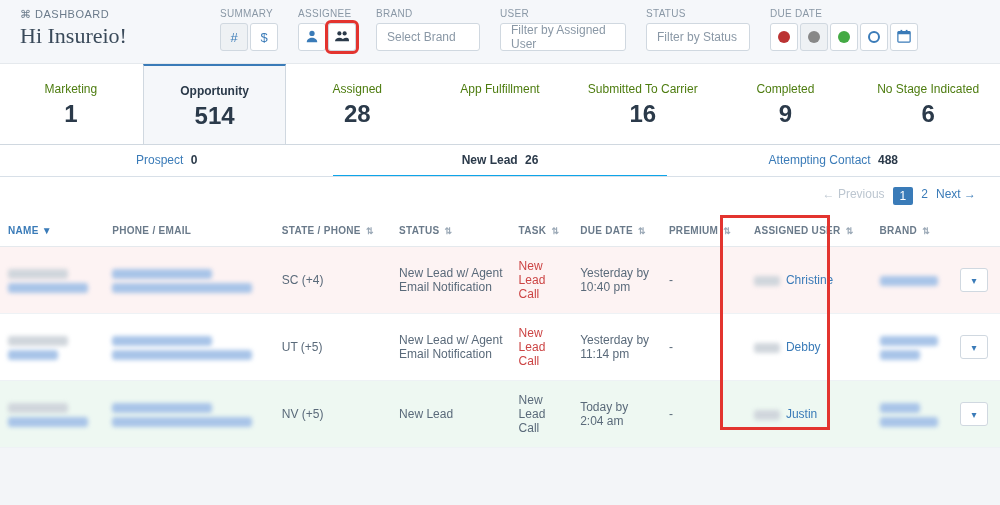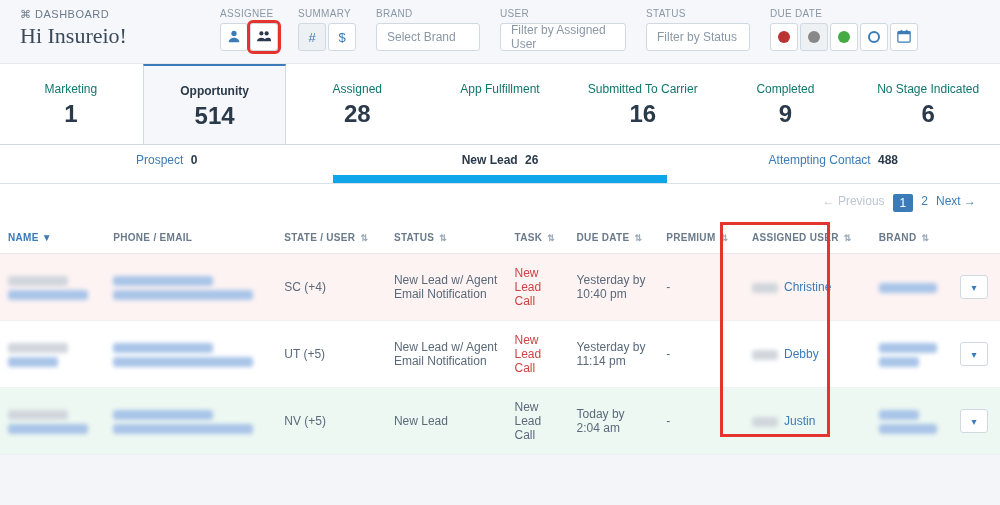--- a/index.html
+++ b/index.html
@@ -54,41 +54,41 @@
   .txtfilter.user { width: 126px; }
   .txtfilter.status { width: 104px; }
 
   .stage-tabs {
     display: flex; background: #fff; border-bottom: 1px solid #d0d8e0;
   }
   .stage-tab {
     flex: 1; text-align: center; padding: 18px 4px 14px;
     border-right: 1px solid transparent;
   }
-  .stage-tab .lab { color: #0f766e; font-size: 12px; }
+  .stage-tab .lab { color: #4d7c0f; font-size: 12px; }
   .stage-tab .num { font-size: 24px; font-weight: 600; color: #2b3a4a; margin-top: 4px; }
   .stage-tab.active {
     background: #f5f7fa;
     border-top: 2px solid #3a7bb8;
     border-left: 1px solid #d0d8e0;
     border-right: 1px solid #d0d8e0;
   }
   .stage-tab.active .lab { color: #2b3a4a; font-weight: 600; }
 
   .substage-tabs {
     display: flex; background: #fff; border-bottom: 1px solid #d8e0e8;
     font-size: 12px;
   }
   .substage-tab {
     flex: 1; text-align: center; padding: 8px 0;
     color: #3a7bb8;
   }
   .substage-tab .cnt { color: #2b3a4a; font-weight: 600; margin-left: 4px; }
   .substage-tab.active {
-    border-bottom: 8px solid #0ea5e9;
+    border-bottom: 1px solid #0ea5e9;
     color: #2b3a4a; font-weight: 600;
   }
 
   .pagination {
     display: flex; justify-content: flex-end; gap: 8px;
     padding: 10px 24px; background: #fff; color: #7a8a9a; font-size: 12px;
   }
   .pagination .pg { color: #3a7bb8; cursor: pointer; }
   .pagination .pg.cur {
     background: #3a7bb8; color: #fff; padding: 2px 7px; border-radius: 2px;
@@ -137,20 +137,31 @@
 <div class="header">
   <div class="header-left">
     <div class="dash-label">
       <span>⌘</span>
       <span>DASHBOARD</span>
     </div>
     <div class="hi">Hi Insureio!</div>
   </div>
   <div class="filters">
     <div class="fgroup">
+      <div class="fgroup-label">SUMMARY</div>
+      <div class="btnrow">
+        <div class="sqbtn" style="background:#eef1f4">
+          <span>#</span>
+        </div>
+        <div class="sqbtn">
+          <span>$</span>
+        </div>
+      </div>
+    </div>
+    <div class="fgroup">
       <div class="fgroup-label">ASSIGNEE</div>
       <div class="btnrow">
         <div class="sqbtn">
           <span>
             <svg class="icon" viewBox="0 0 16 16" fill="#3a7bb8">
                 <circle cx="8" cy="5" r="3"></circle>
                 <path d="M2 15c0-3 3-5 6-5s6 2 6 5z"></path>
               </svg>
           </span>
         </div>
@@ -159,31 +170,20 @@
             <svg class="icon" viewBox="0 0 16 16" fill="#2b3a4a">
                 <circle cx="5" cy="5" r="2.4"></circle>
                 <circle cx="11" cy="5" r="2.4"></circle>
                 <path d="M0 14c0-2.5 2.2-4 5-4s5 1.5 5 4zM8 14c0-2.5 2.2-4 5-4s3 1.5 3 4z"></path>
               </svg>
           </span>
         </div>
       </div>
     </div>
     <div class="fgroup">
-      <div class="fgroup-label">SUMMARY</div>
-      <div class="btnrow">
-        <div class="sqbtn" style="background:#eef1f4">
-          <span>#</span>
-        </div>
-        <div class="sqbtn">
-          <span>$</span>
-        </div>
-      </div>
-    </div>
-    <div class="fgroup">
       <div class="fgroup-label">BRAND</div>
       <div class="txtfilter brand">
         <span>Select Brand</span>
       </div>
     </div>
     <div class="fgroup">
       <div class="fgroup-label">USER</div>
       <div class="txtfilter user">
         <span>Filter by Assigned User</span>
       </div>
@@ -275,21 +275,21 @@
   <span class="pg">2</span>
   <span class="pg">Next →</span>
 </div>
 
 <div class="table-wrap">
 <table>
   <thead>
     <tr>
       <th style="color:#3a7bb8"><span>NAME</span> <span class="arrow-down">▼</span></th>
       <th><span>PHONE / EMAIL</span></th>
-      <th><span>STATE / USER</span> <span class="sort">⇅</span></th>
+      <th><span>STATE / PHONE</span> <span class="sort">⇅</span></th>
       <th><span>STATUS</span> <span class="sort">⇅</span></th>
       <th><span>TASK</span> <span class="sort">⇅</span></th>
       <th><span>DUE DATE</span> <span class="sort">⇅</span></th>
       <th><span>PREMIUM</span> <span class="sort">⇅</span></th>
       <th><span>ASSIGNED USER</span> <span class="sort">⇅</span></th>
       <th><span>BRAND</span> <span class="sort">⇅</span></th>
       <th style="width:48px"></th>
     </tr>
   </thead>
   <tbody>

